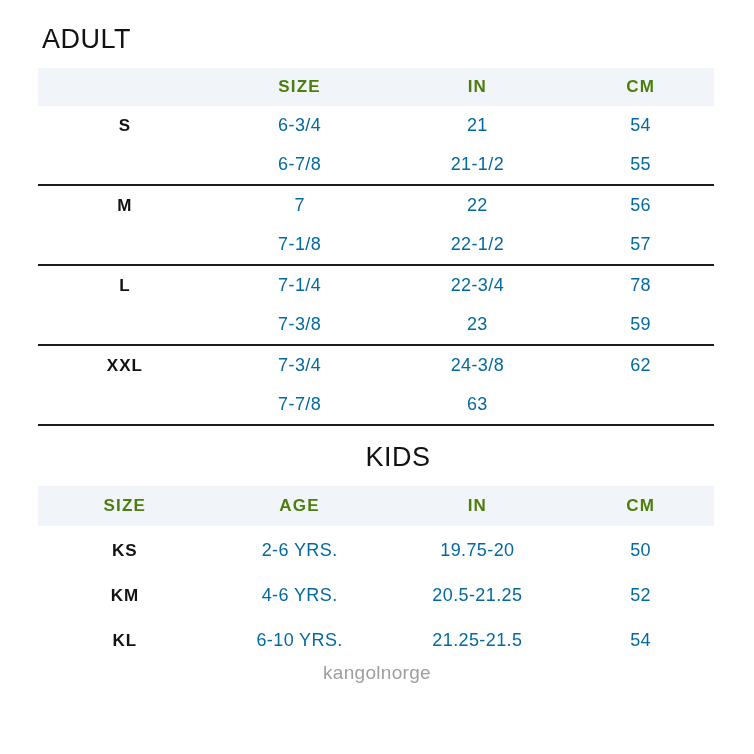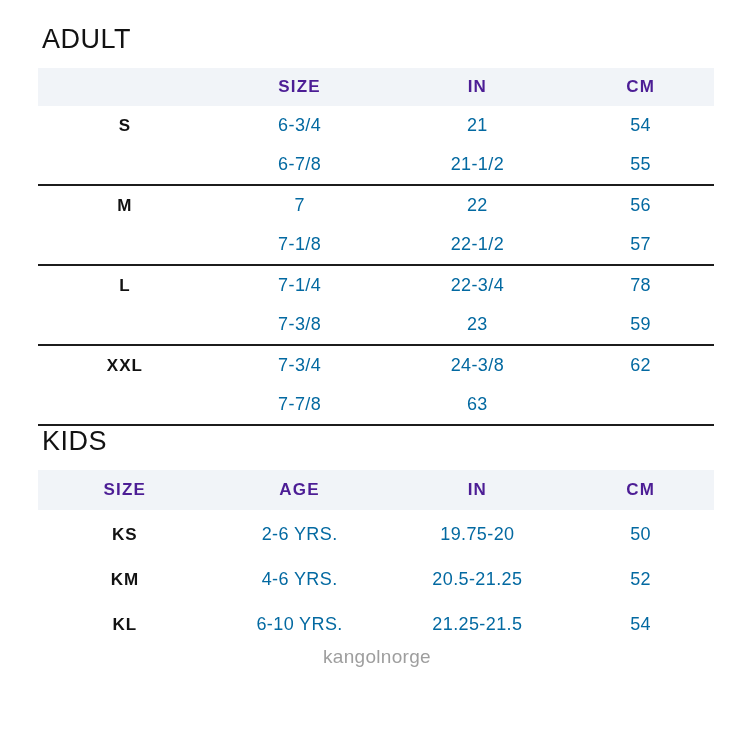--- a/index.html
+++ b/index.html
@@ -38,21 +38,21 @@
     height: 38px;
   }
   .kids-thead-row {
     height: 40px;
   }
   .th {
     text-align: center;
     font-weight: 700;
     font-size: 17px;
     letter-spacing: 1.2px;
-    color: #4c1d95;
+    color: #4d7c0f;
   }
   .cell {
     text-align: center;
     font-size: 18px;
     font-weight: 300;
     letter-spacing: 0.4px;
     color: #0369a1;
   }
   .cell.label {
     font-weight: 700;
@@ -142,21 +142,21 @@
         <div class="cell">62</div>
       </div>
       <div class="trow adult-row">
         <div class="cell label"></div>
         <div class="cell">7-7/8</div>
         <div class="cell">63</div>
       </div>
     </div>
   </div>
 
-  <div class="section-title" style="">KIDS</div>
+  <div class="section-title" style="margin-top:16px;text-align:center;">KIDS</div>
 
   <div class="tbl">
     <div class="trow thead-row kids-thead-row">
       <div class="th">SIZE</div>
       <div class="th">AGE</div>
       <div class="th">IN</div>
       <div class="th">CM</div>
     </div>
     <div class="kids-gap"></div>
 

